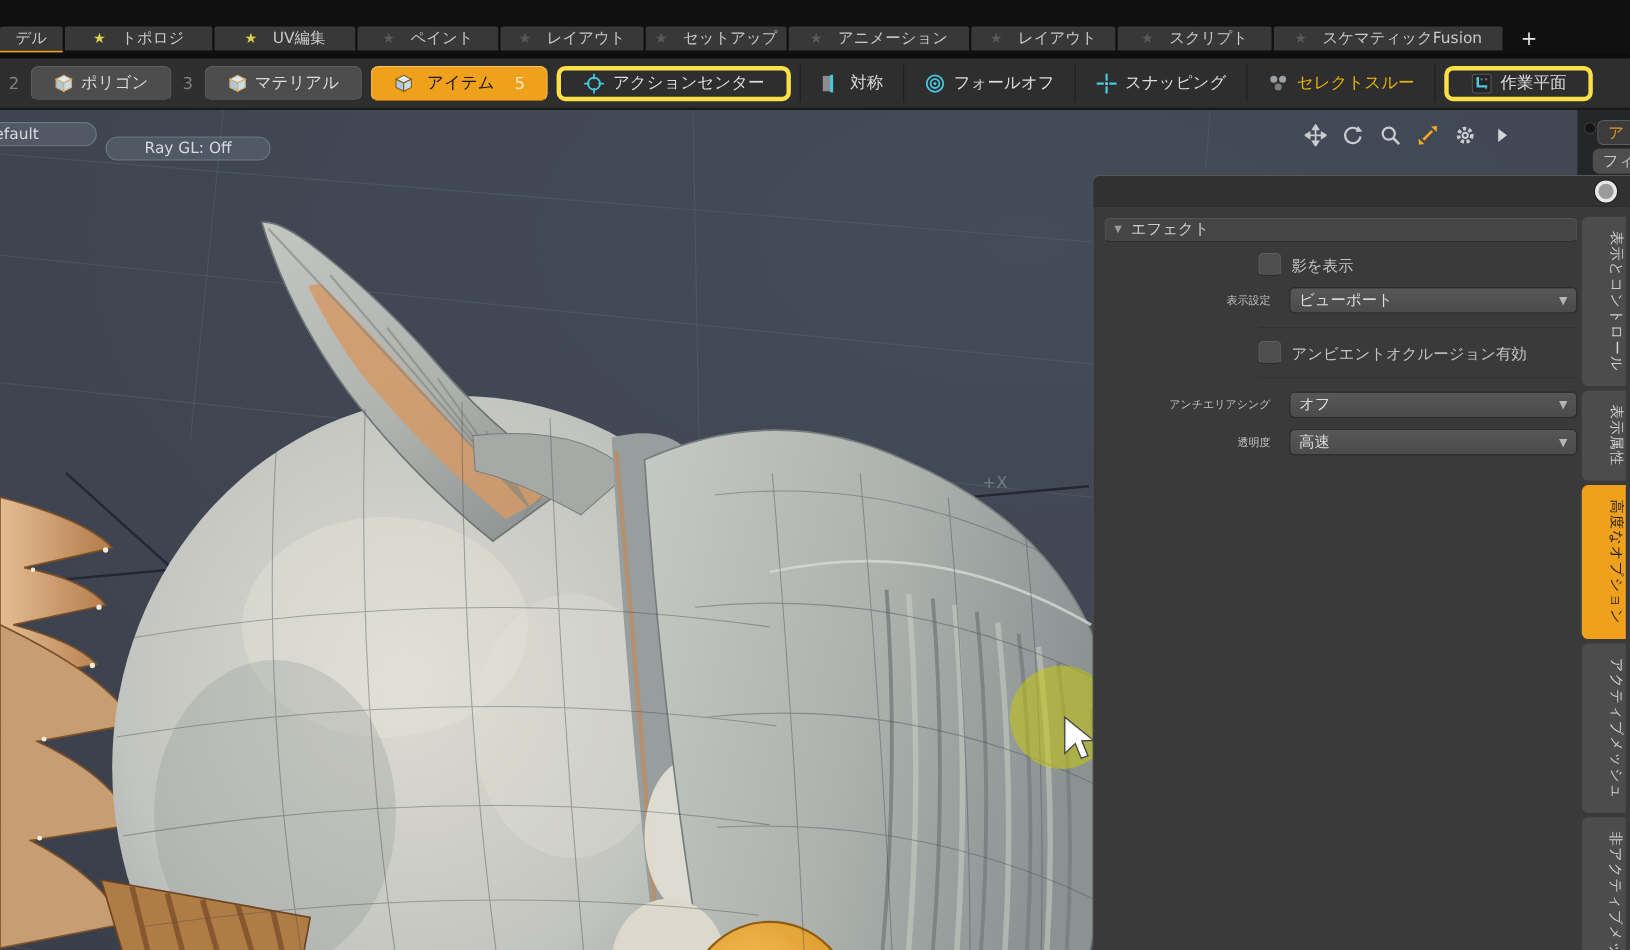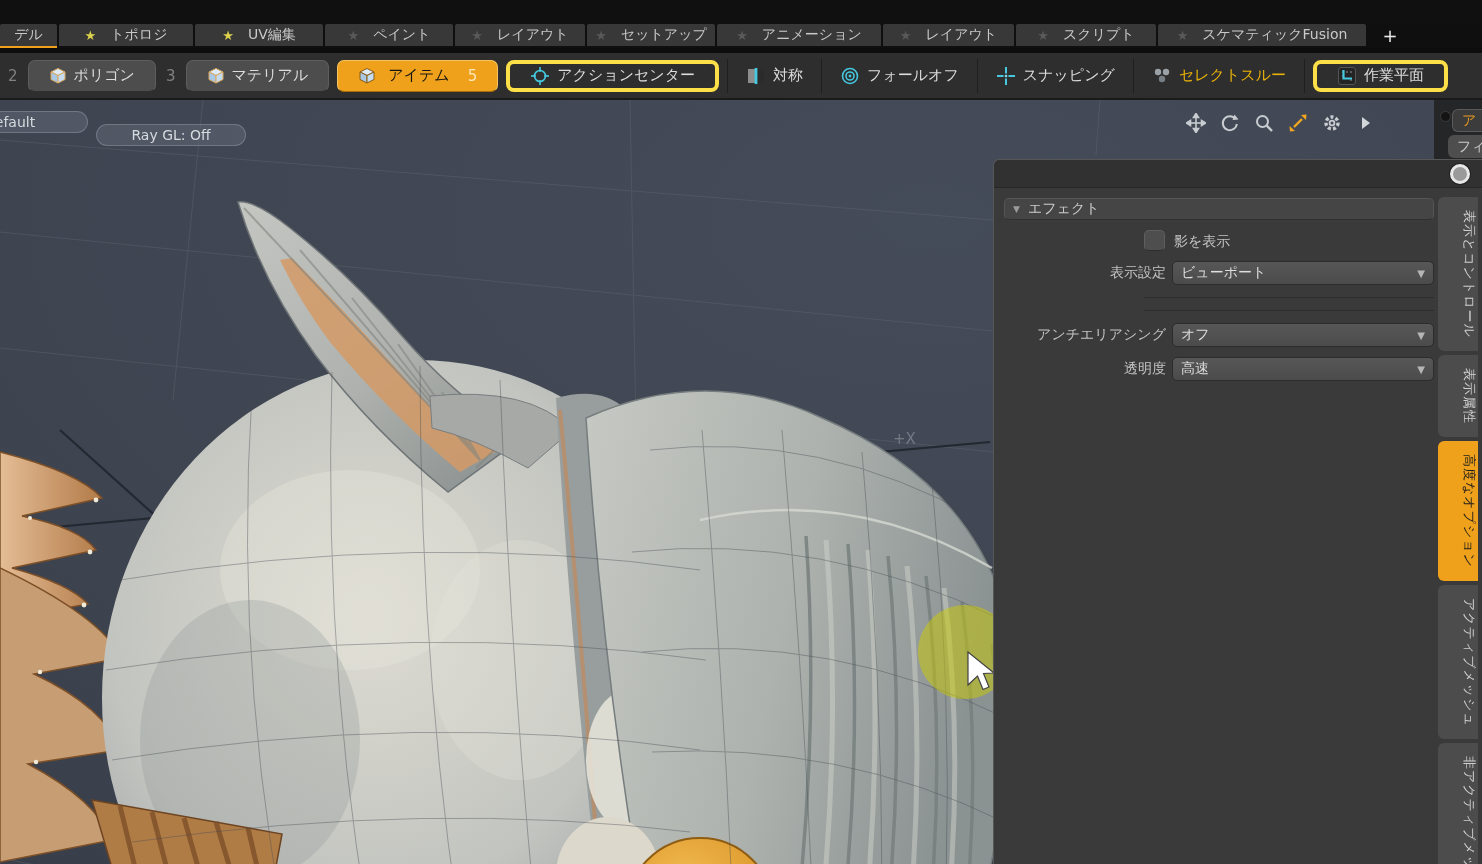--- a/index.html
+++ b/index.html
@@ -63,21 +63,21 @@
                  border-radius:6px 0 0 0; position:relative; display:flex; align-items:center; }
   .panel-title-text { width:441px; text-align:center; color:#c5c5c5; font-size:15px; }
   .panel-radio { position:absolute; right:12px; top:4px; width:20px; height:20px; border-radius:50%;
                  background:#9a9a9a; border:3px solid #e8e8e8; box-shadow:0 0 0 1px #222; }
   .panel-content { padding:10px 48px 0 10px; }
   .sectionbar { height:22px; background:#454545; border:1px solid #555; border-bottom-color:#303030;
                 border-radius:5px; display:flex; align-items:center; gap:8px; padding:0 8px;
                 color:#cccccc; font-size:14px; margin-bottom:10px; }
   .tri { font-size:9px; color:#9a9a9a; }
   .prow { display:flex; align-items:center; margin-bottom:10px; }
-  .plabel { width:168px; text-align:right; padding-right:6px; color:#c3c3c3; font-size:14px; white-space:nowrap; }
+  .plabel { width:168px; text-align:right; padding-right:17px; color:#c3c3c3; font-size:10px; white-space:nowrap; }
   .pfield { flex:1; }
   .chk { width:21px; height:21px; border-radius:5px; background:#4e4e4e;
          border:1px solid #5f5f5f; border-bottom-color:#2e2e2e; }
   .chkrow { display:flex; align-items:flex-end; gap:9px; margin-left:168px; padding-left:9px; }
   .chklabel { color:#c3c3c3; font-size:14px; }
   .dropdown { height:24px; background:linear-gradient(#575757,#4b4b4b); border:1px solid #2c2c2c;
               border-radius:5px; display:flex; align-items:center; padding:0 8px; color:#dedede;
               font-size:14px; }
   .dropdown .dtext { flex:1; }
   .dropdown .darrow { font-size:10px; color:#b5b5b5; }
@@ -470,20 +470,26 @@
         <div class="pfield">
           <div class="dropdown">
             <span class="dtext">ビューポート</span>
             <span class="darrow">▼</span>
           </div>
         </div>
       </div>
 
       <div class="pdivider" style="margin-left:140px"></div>
 
+      <div class="prow">
+        <div class="chkrow" style="margin-left:131px">
+          <div class="chk"></div>
+          <span class="chklabel">アンビエントオクルージョン有効</span>
+        </div>
+      </div>
 
       <div class="pdivider" style="margin-left:140px"></div>
 
       <div class="prow">
         <div class="plabel">アンチエリアシング</div>
         <div class="pfield">
           <div class="dropdown">
             <span class="dtext">オフ</span>
             <span class="darrow">▼</span>
           </div>

